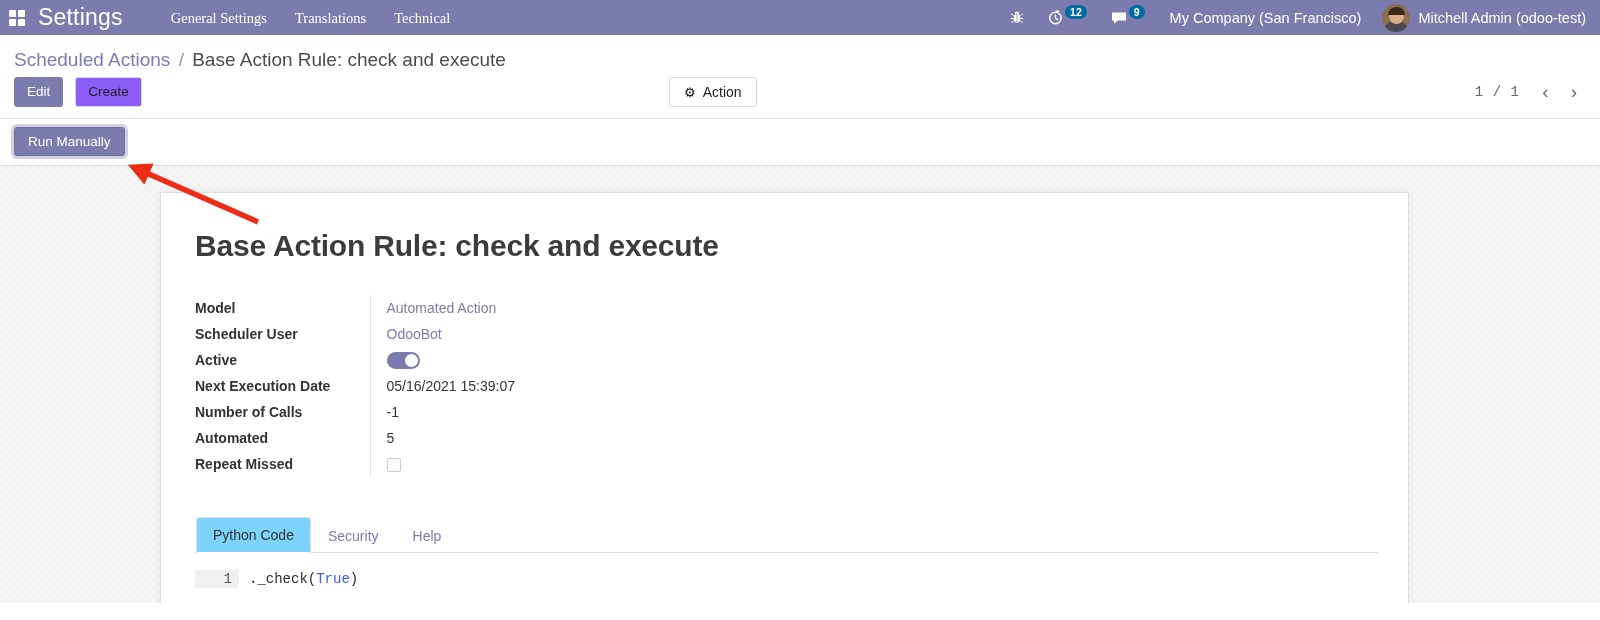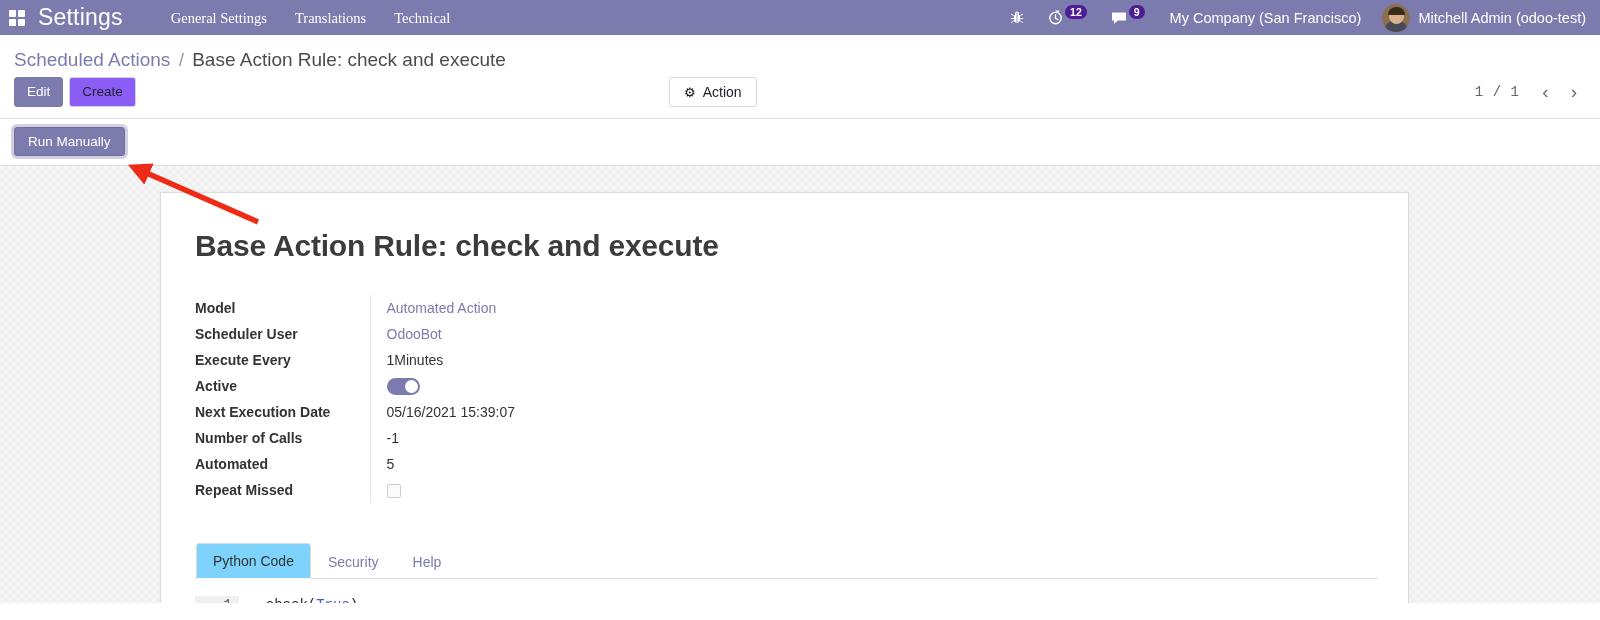--- a/index.html
+++ b/index.html
@@ -69,21 +69,21 @@
     position: relative;
     padding: 0 12px;
     line-height: 42px;
     cursor: pointer;
     font-size: 15px;
     display: flex;
     align-items: center;
     height: 42px;
   }
   .badge {
-    background: #4c1d95;
+    background: #0369a1;
     color: #fff;
     font-size: 10.5px;
     font-weight: bold;
     border-radius: 9px;
     padding: 1px 5px;
     margin-left: 2px;
     position: relative;
     top: -6px;
     line-height: 12px;
   }
@@ -166,21 +166,21 @@
   .btn-primary {
     background: #7c7bad;
     border: 1px solid #7c7bad;
     color: #ffffff;
   }
   .btn-default {
     background: #8b5cf6;
     border: 1px solid #d4d4d4;
     color: #212529;
   }
-  .btn-group { display: flex; gap: 6px; }
+  .btn-group { display: flex; gap: 12px; }
 
   .cp-center {
     position: absolute;
     left: 655px;
   }
   .btn-action {
     background: #ffffff;
     border: 1px solid #d9d9d9;
     border-radius: 3px;
     padding: 6px 14px;
@@ -478,24 +478,20 @@
           <span class="f-link">Automated Action</span>
         </td>
       </tr>
       <tr>
         <td class="f-label">Scheduler User</td>
         <td class="f-value">
           <span class="f-link">OdooBot</span>
         </td>
       </tr>
       <tr>
-        <td class="f-label">Execute Every</td>
-        <td class="f-value">1Minutes</td>
-      </tr>
-      <tr>
         <td class="f-label">Active</td>
         <td class="f-value">
           <span class="toggle"><span class="knob"></span></span>
         </td>
       </tr>
       <tr>
         <td class="f-label">Next Execution Date</td>
         <td class="f-value">05/16/2021 15:39:07</td>
       </tr>
       <tr>

